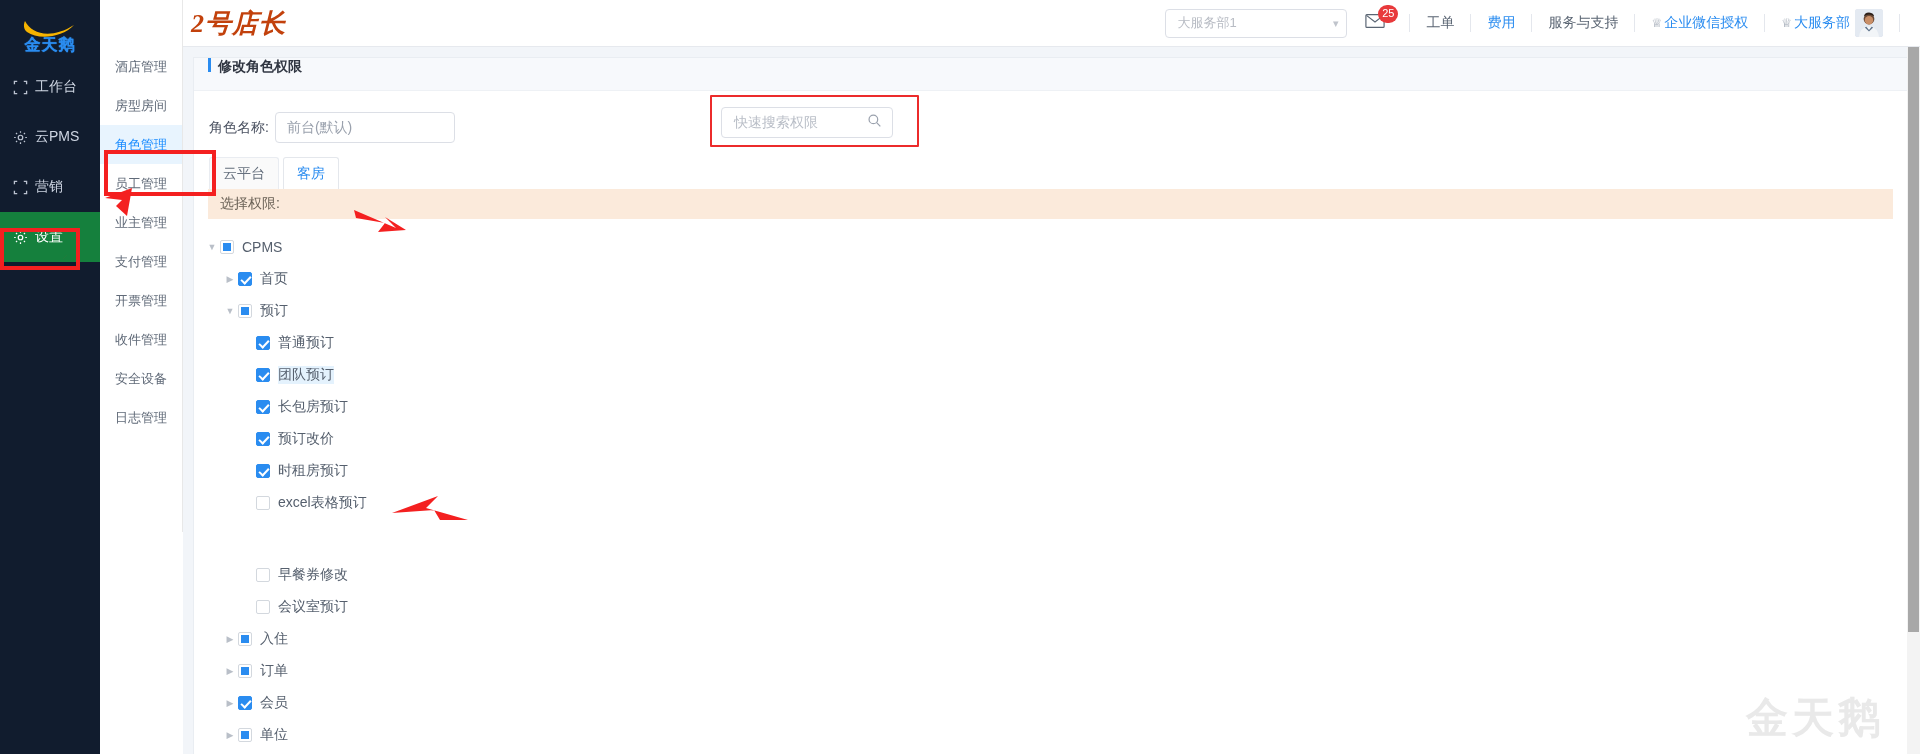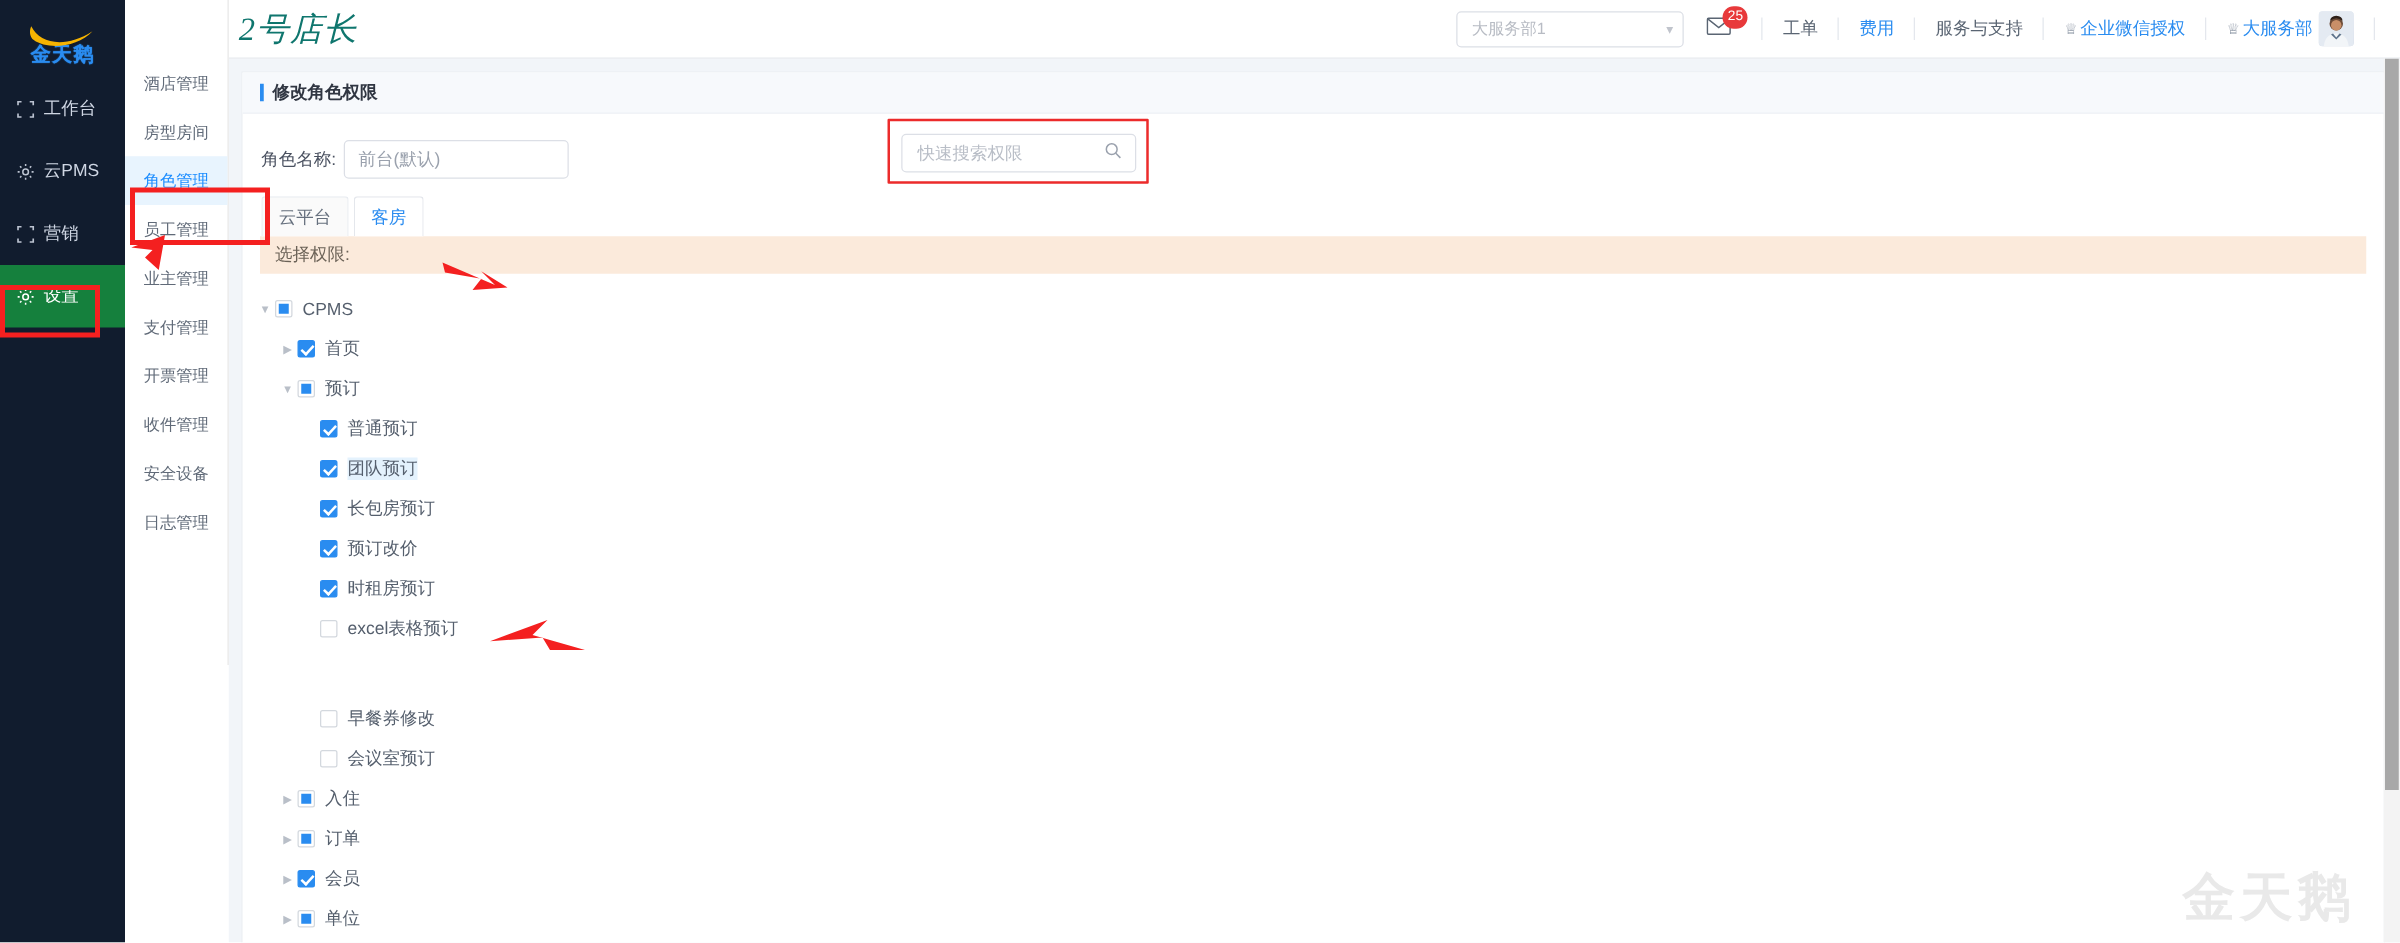--- a/index.html
+++ b/index.html
@@ -85,24 +85,24 @@
   .topbar {
     height: 47px; flex: 0 0 47px;
     background: #ffffff;
     border-bottom: 1px solid #e6e9ee;
     display: flex; align-items: center;
     position: relative;
   }
   .page-title {
     font-family: "Liberation Serif", "DejaVu Serif", serif;
     font-size: 26px;
-    color: #0f766e;
+    color: #c2410c;
     padding-left: 8px;
     font-style: italic;
-    font-weight: 400;
+    font-weight: 700;
     white-space: nowrap;
     letter-spacing: 1px;
   }
   .topbar-right {
     margin-left: auto;
     display: flex; align-items: center;
     height: 47px;
     padding-right: 4px;
   }
   .dept-select {
@@ -157,21 +157,21 @@
   .card {
     background: #fff;
     border: 1px solid #e9edf2;
     min-height: 700px;
     position: relative;
   }
   .card-head {
     height: 33px;
     background: #f7f9fc;
     border-bottom: 1px solid #eef1f5;
-    display: flex; align-items: center;
+    display: flex; 
     padding-left: 14px;
   }
   .card-head .bar {
     width: 3px; height: 14px; background: #2a8cf0; margin-right: 7px;
   }
   .card-head .txt { font-size: 14px; font-weight: bold; color: #303642; }
 
   .form-row {
     display: flex; align-items: center;
     padding: 21px 0 0 15px;
@@ -191,21 +191,21 @@
     position: absolute;
     left: 516px; top: 4px;
     width: 209px; height: 52px;
     border: 2px solid #ec2b2b;
     border-radius: 1px;
     pointer-events: none;
   }
   .search-box {
     position: absolute;
     left: 527px; top: 16px;
-    width: 188px; height: 31px;
+    width: 172px; height: 31px;
     border: 1px solid #dcdfe6; border-radius: 4px;
     background: #fff;
     display: flex; align-items: center;
     padding: 0 10px 0 12px;
     cursor: text;
   }
   .search-box .ph { font-size: 14px; color: #b9bec7; }
   .search-box .sico { margin-left: auto; color: #9aa1ad; }
 
   .tabs {

